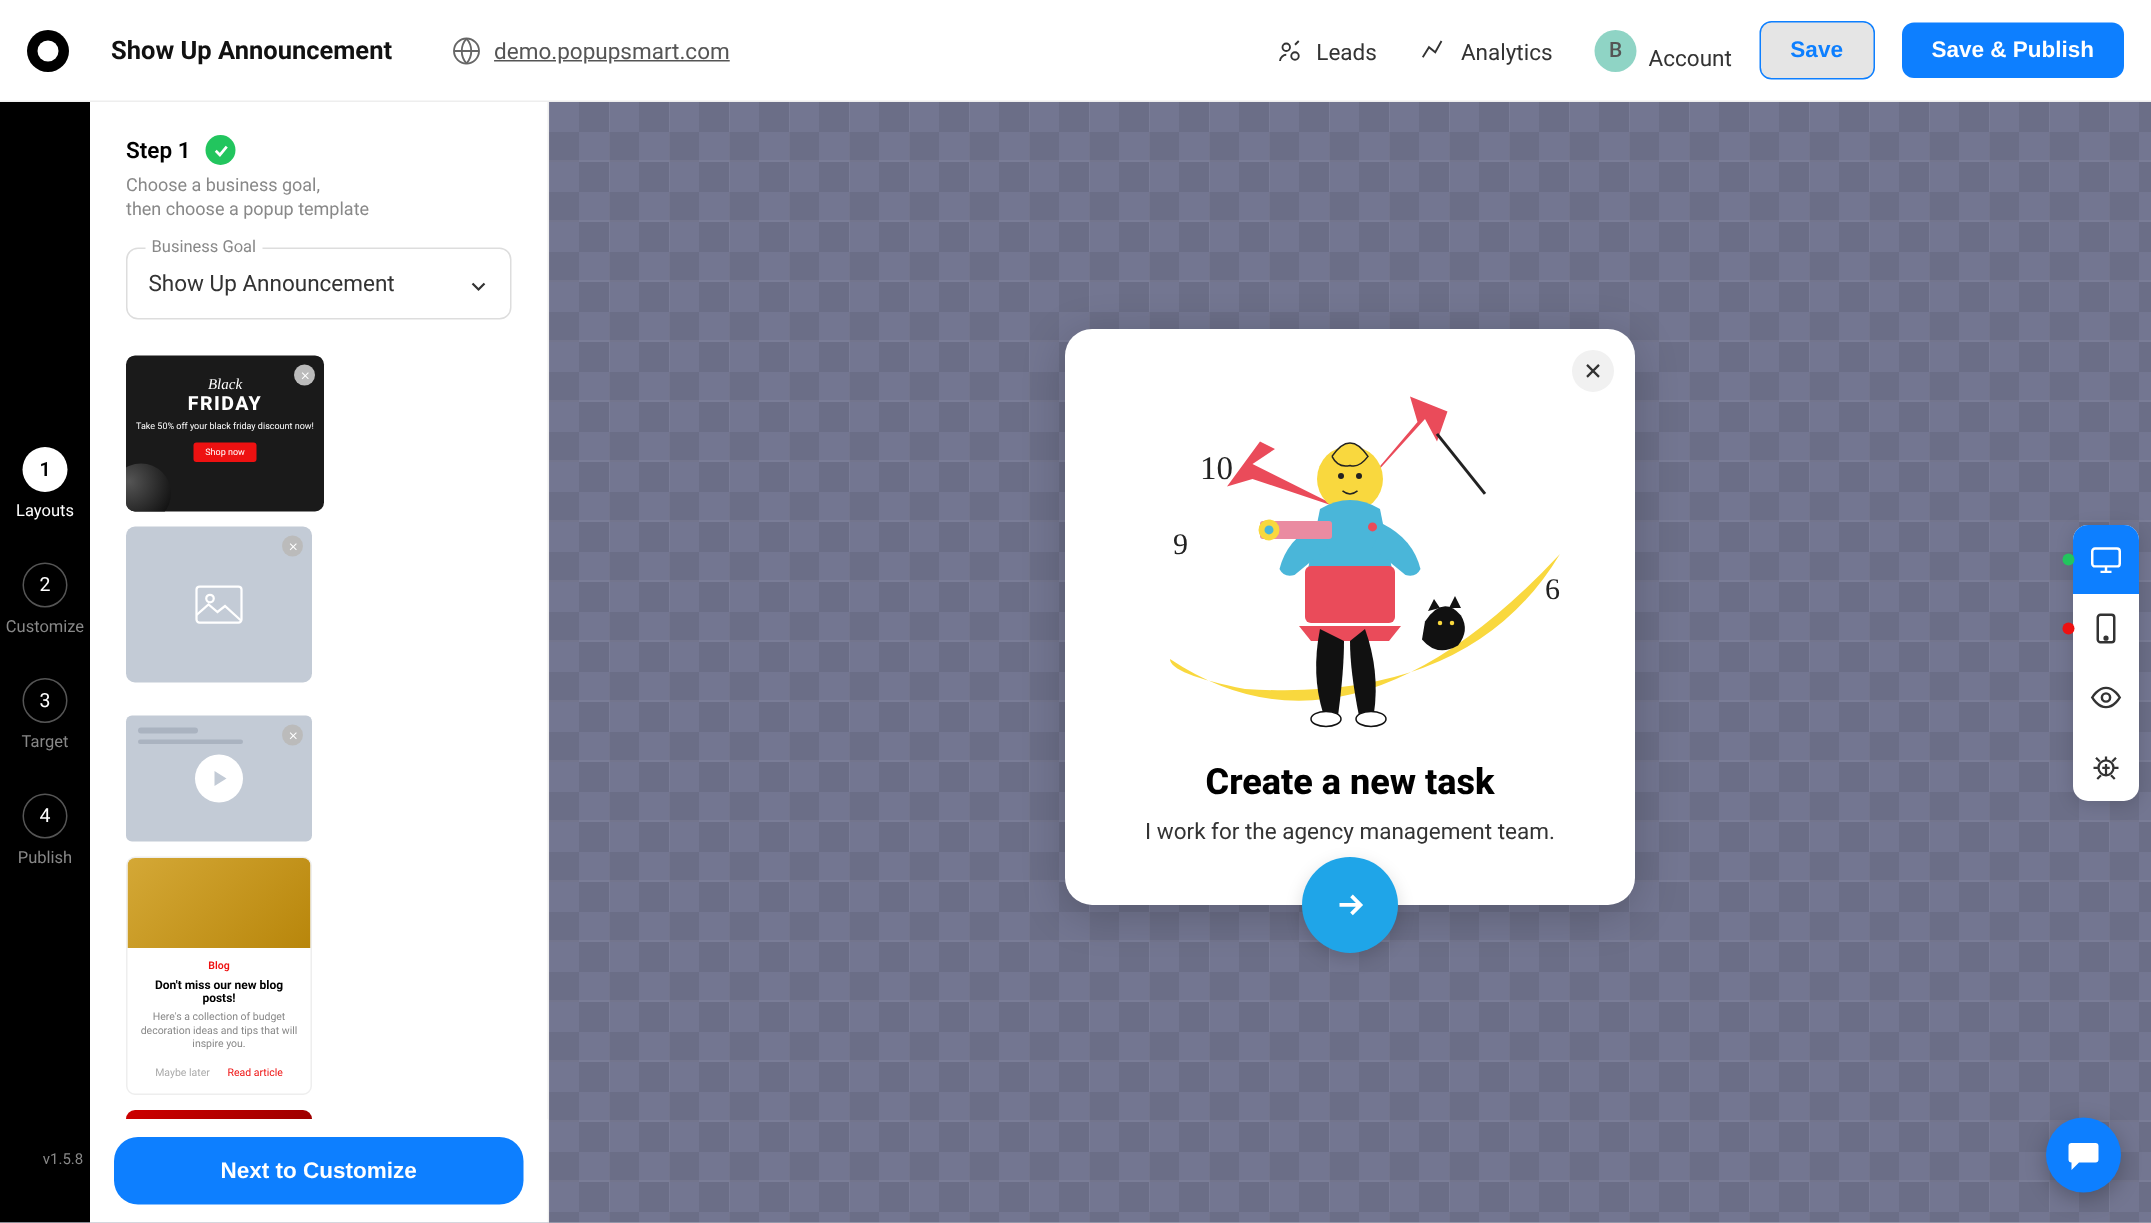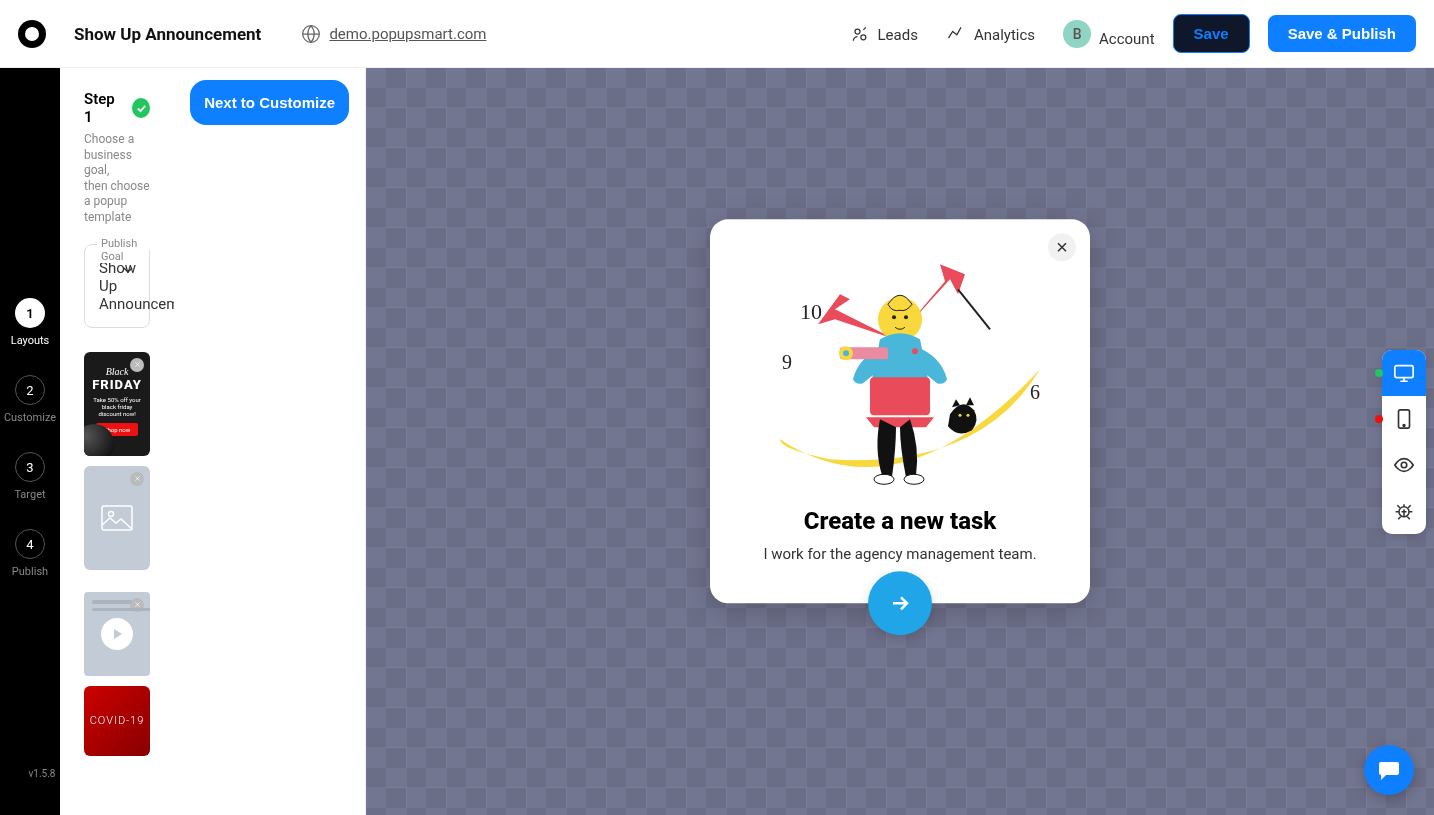--- a/index.html
+++ b/index.html
@@ -10,37 +10,37 @@
 .logo { width: 28px; height: 28px; border-radius: 50%; background: #000; display: flex; align-items: center; justify-content: center; margin-right: 28px; }
 .logo-inner { width: 14px; height: 14px; border-radius: 50%; background: #fff; }
 .header-title { font-weight: 700; font-size: 17px; color: #111; }
 .header-domain { display: flex; align-items: center; margin-left: 40px; color: #555; font-size: 15px; text-decoration: underline; }
 .globe-icon { width: 20px; height: 20px; margin-right: 8px; }
 .header-spacer { flex: 1; }
 .header-item { display: flex; align-items: flex-end; margin-left: 28px; cursor: pointer; color: #333; font-size: 15px; }
 .header-item svg { width: 20px; height: 20px; margin-right: 8px; }
 .avatar-badge { width: 28px; height: 28px; border-radius: 50%; background: #8fd4c5; color: #555; display: flex; align-items: center; justify-content: center; margin-right: 8px; font-size: 14px; font-weight: 500; }
 .btn { padding: 10px 20px; border-radius: 8px; font-weight: 600; font-size: 15px; cursor: pointer; margin-left: 18px; }
-.btn-outline { border: 1px solid #0d7fff; background: #0f172a; color: #0d7fff; }
+.btn-outline { border: 1px solid #0d7fff; background: #e5e5e5; color: #0d7fff; }
 .btn-primary { border: none; background: #0d7fff; color: #fff; }
 
 
 .main { display: flex; height: 747px; }
 
 
 .rail { width: 60px; background: #000; color: #fff; display: flex; flex-direction: column; align-items: center; padding-top: 230px; position: relative; }
 .rail-step { display: flex; flex-direction: column; align-items: center; margin-bottom: 28px; cursor: pointer; }
 .rail-circle { width: 30px; height: 30px; border-radius: 50%; border: 1px solid #555; display: flex; align-items: center; justify-content: center; font-size: 13px; }
 .rail-circle.active { background: #fff; color: #000; border: none; font-weight: 600; }
 .rail-label { font-size: 11px; margin-top: 6px; color: #888; }
 .rail-label.active { color: #fff; }
 .rail-version { position: absolute; bottom: 36px; font-size: 10px; color: #888; margin-left: 24px; }
 
 
-.panel { width: 306px; background: #fff; display: flex; flex-direction: row; position: relative; border-right: 1px solid #eee; }
+.panel { width: 306px; background: #fff; display: flex; flex-direction: column; position: relative; border-right: 1px solid #eee; }
 .panel-scroll { flex: 1; overflow-y: auto; padding: 22px 24px 0 24px; }
 .panel-scroll::-webkit-scrollbar { width: 6px; }
 .panel-scroll::-webkit-scrollbar-thumb { background: #ccc; border-radius: 3px; }
 .step-header { display: flex; align-items: center; margin-bottom: 6px; }
 .step-title { font-weight: 600; font-size: 15px; margin-right: 10px; }
 .step-check { width: 20px; height: 20px; border-radius: 50%; background: #22c55e; display: flex; align-items: center; justify-content: center; }
 .step-check svg { width: 11px; height: 11px; }
 .step-desc { font-size: 12px; color: #888; line-height: 1.3; margin-bottom: 18px; }
 .goal-field { position: relative; border: 1px solid #ddd; border-radius: 8px; padding: 14px 14px; cursor: pointer; }
 .goal-label { position: absolute; top: -8px; left: 12px; background: #fff; padding: 0 4px; font-size: 11px; color: #888; }
@@ -168,21 +168,21 @@
         <div class="step-check">
           <svg viewBox="0 0 12 12" stroke="#fff" stroke-width="2" fill="none">
               <path d="M2 6l3 3 5-6"></path>
             </svg>
         </div>
       </div>
       <div class="step-desc" style="white-space:pre-line;">Choose a business goal,
 then choose a popup template</div>
 
       <div class="goal-field">
-        <div class="goal-label">Publish Goal</div>
+        <div class="goal-label">Business Goal</div>
         <div class="goal-value">Show Up Announcement</div>
         <svg class="chevron" width="14" height="14" viewBox="0 0 14 14" stroke="#333" stroke-width="1.5" fill="none">
             <path d="M3 5l4 4 4-4"></path>
           </svg>
       </div>
 
       <div class="templates">
         <div class="tpl tpl1">
           <div class="tpl-close">
               <svg viewBox="0 0 10 10" stroke="#fff">
@@ -217,20 +217,32 @@
             </div>
           <div style="position:absolute; top:8px; left:8px; width:40px; height:4px; background:#aab3c0; border-radius:2px;"></div>
           <div style="position:absolute; top:16px; left:8px; width:70px; height:3px; background:#aab3c0; border-radius:2px;"></div>
           <div class="play-circle">
             <svg width="12" height="12" viewBox="0 0 12 12" fill="#c3cbd6">
                 <path d="M3 1l8 5-8 5z"></path>
               </svg>
           </div>
         </div>
 
+        <div class="tpl tpl4">
+          <div class="tpl4-img"></div>
+          <div class="tpl4-body">
+            <div class="tpl4-tag">Blog</div>
+            <div class="tpl4-h">Don't miss our new blog posts!</div>
+            <div class="tpl4-p">Here's a collection of budget decoration ideas and tips that will inspire you.</div>
+            <div class="tpl4-links">
+              <span class="later">Maybe later</span>
+              <span class="read">Read article</span>
+            </div>
+          </div>
+        </div>
 
         <div class="tpl tpl5">
 
           <div class="tpl5-top">COVID-19</div>
 
         </div>
 
       </div>
     </div>
     <div class="panel-footer">

